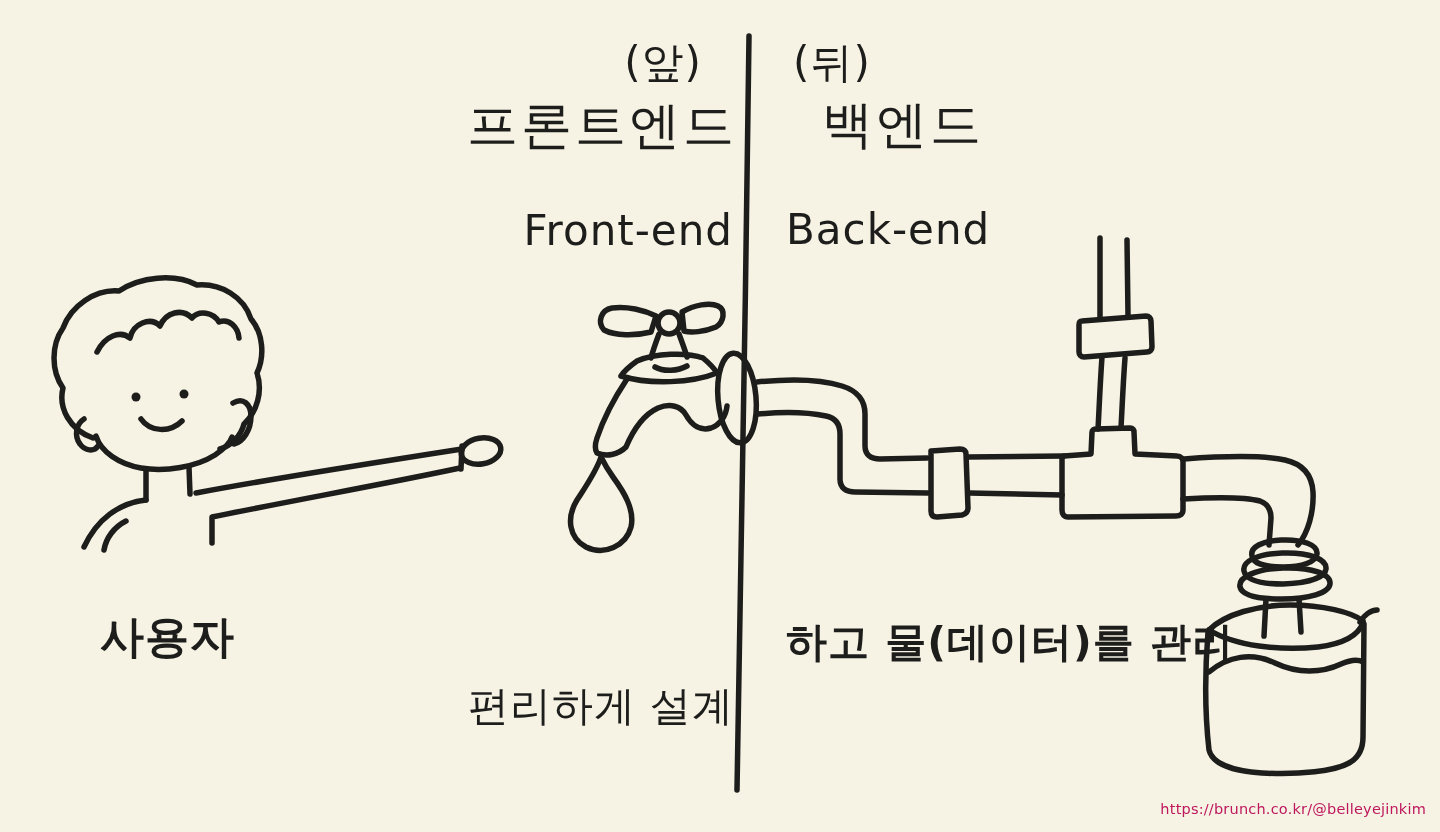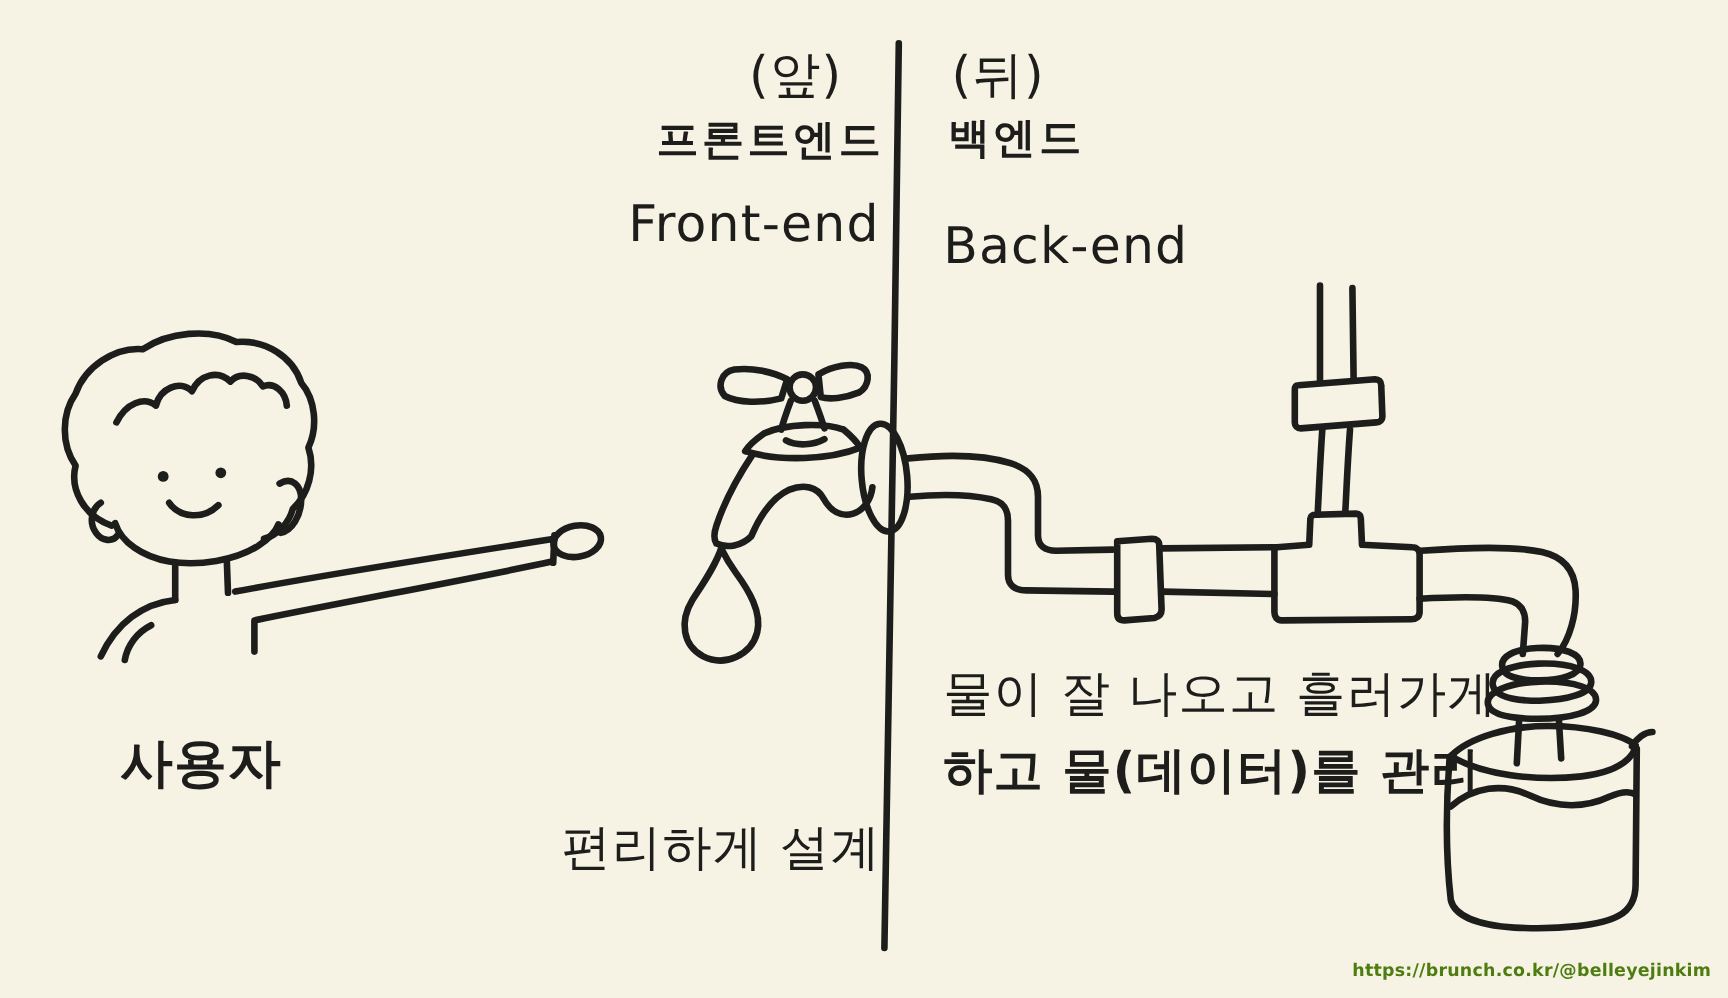--- a/index.html
+++ b/index.html
@@ -20,32 +20,32 @@
     position: absolute;
     left: 0;
     top: 0;
   }
   .label {
     position: absolute;
     white-space: nowrap;
     color: #1d1d1b;
     line-height: 1;
   }
-  .ko-big    { font-size: 35px; letter-spacing: 3px; font-weight: 700; }
+  .ko-big    { font-size: 51px; letter-spacing: 3px; font-weight: 400; margin-left: 32px; }
   .ko-paren  { font-size: 42px; letter-spacing: 1px; font-weight: 500; }
-  .en-big    { font-size: 42px; letter-spacing: 1px; font-weight: 400; }
+  .en-big    { font-size: 42px; letter-spacing: 1px; font-weight: 400; margin-top: 44px; }
   .caption   { font-size: 41px; letter-spacing: 1px; font-weight: 500; }
   .credit {
     position: absolute;
     right: 14px;
     top: 801px;
     font-size: 14.5px;
-    font-weight: 700;
+    font-weight: 400;
     letter-spacing: 0.2px;
-    color: #4d7c0f;
+    color: #be185d;
   }
 </style>
 </head>
 <body>
 
 <div id="stage">
 
   <svg id="sketch" width="1440" height="832" viewBox="0 0 1440 832">
     <g fill="none" stroke="#1d1d1b" stroke-width="5.5" stroke-linecap="round" stroke-linejoin="round">
 
@@ -111,24 +111,23 @@
       </g>
     </g>
   </svg>
 
   <div class="label ko-paren" style="top:42px; right:738px;">(앞)</div>
   <div class="label ko-big" style="top:100px; right:703px;">프론트엔드</div>
   <div class="label en-big" style="top:166px; right:707px;">Front-end</div>
 
   <div class="label ko-paren" style="top:42px; left:793px;">(뒤)</div>
   <div class="label ko-big" style="top:99px; left:790px;">백엔드</div>
-  <div class="label en-big" style="top:184px; left:786px;">Back-end</div>
+  <div class="label en-big" style="top:165px; left:786px;">Back-end</div>
 
   <div class="label caption" style="top:615px; left:100px; font-size:44px;font-weight:bold;">사용자</div>
 
   <div class="label caption" style="top:686px; left:468px;">편리하게 설계</div>
 
-  <div class="label caption" style="top:558px; left:786px;">물이 잘 나오고 흘러가게</div>
   <div class="label caption" style="top:622px; left:786px;font-weight:bold;">하고 물(데이터)를 관리</div>
 
   <div class="credit">https://brunch.co.kr/@belleyejinkim</div>
 
 </div>
 
 </body></html>

